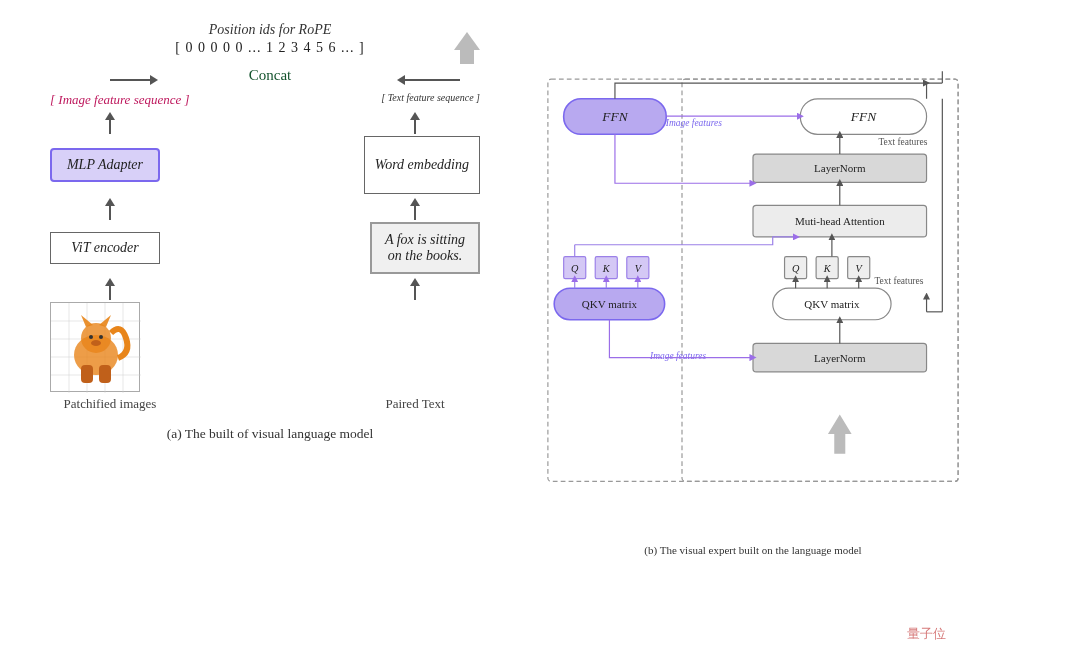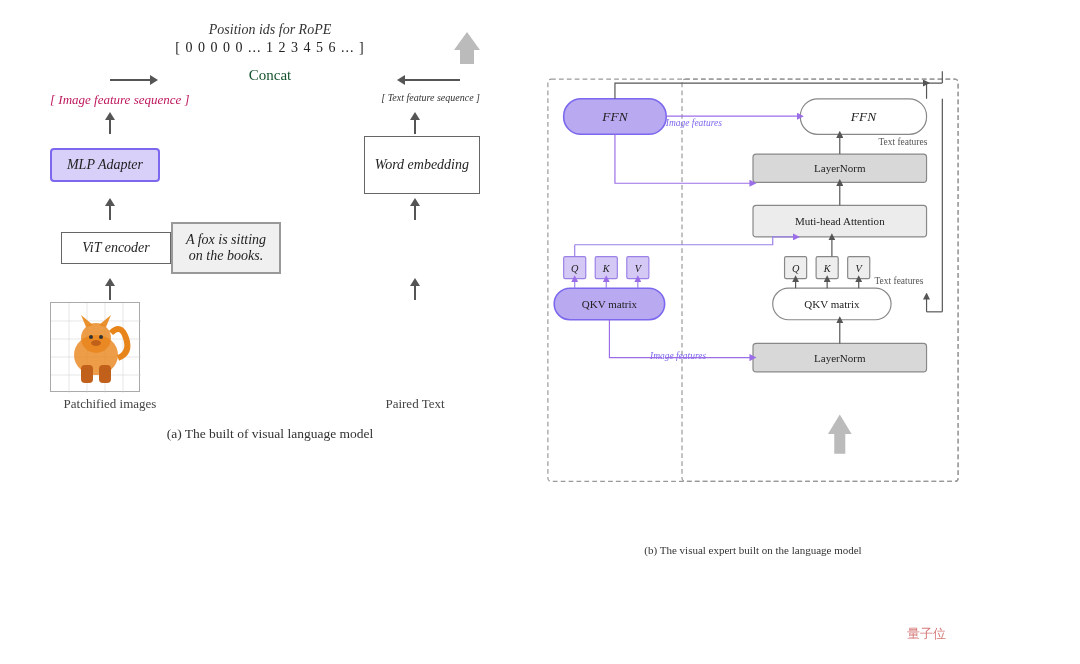--- a/index.html
+++ b/index.html
@@ -118,21 +118,21 @@
         <div style="display:flex; flex-direction:column; align-items:center; width:120px;">
           <div style="width:0;height:0;border-left:5px solid transparent;border-right:5px solid transparent;border-bottom:8px solid #555;"></div>
           <div style="width:1.5px; height:14px; background:#555;"></div>
         </div>
         <div style="display:flex; flex-direction:column; align-items:center; width:130px; margin-right:10px;">
           <div style="width:0;height:0;border-left:5px solid transparent;border-right:5px solid transparent;border-bottom:8px solid #555;"></div>
           <div style="width:1.5px; height:14px; background:#555;"></div>
         </div>
       </div>
 
-      <div style="display:flex; margin-bottom:4px; align-items:center;margin-left:11px;">
+      <div style="display:flex; justify-content:space-between; margin-bottom:4px; align-items:center;">
         <div style="border:1.5px solid #666; padding:7px 10px; font-style:italic; font-size:14px; color:#222; background:#fff; text-align:center; min-width:110px;">
           <span>ViT encoder</span>
         </div>
 
         <div style="border:2px solid #999; padding:8px 12px; font-style:italic; font-size:14px; color:#222; background:#f0f0f0; text-align:center; min-width:110px; margin-right:10px;">
           <div>A fox is sitting</div>
           <div>on the books.</div>
         </div>
       </div>
 

